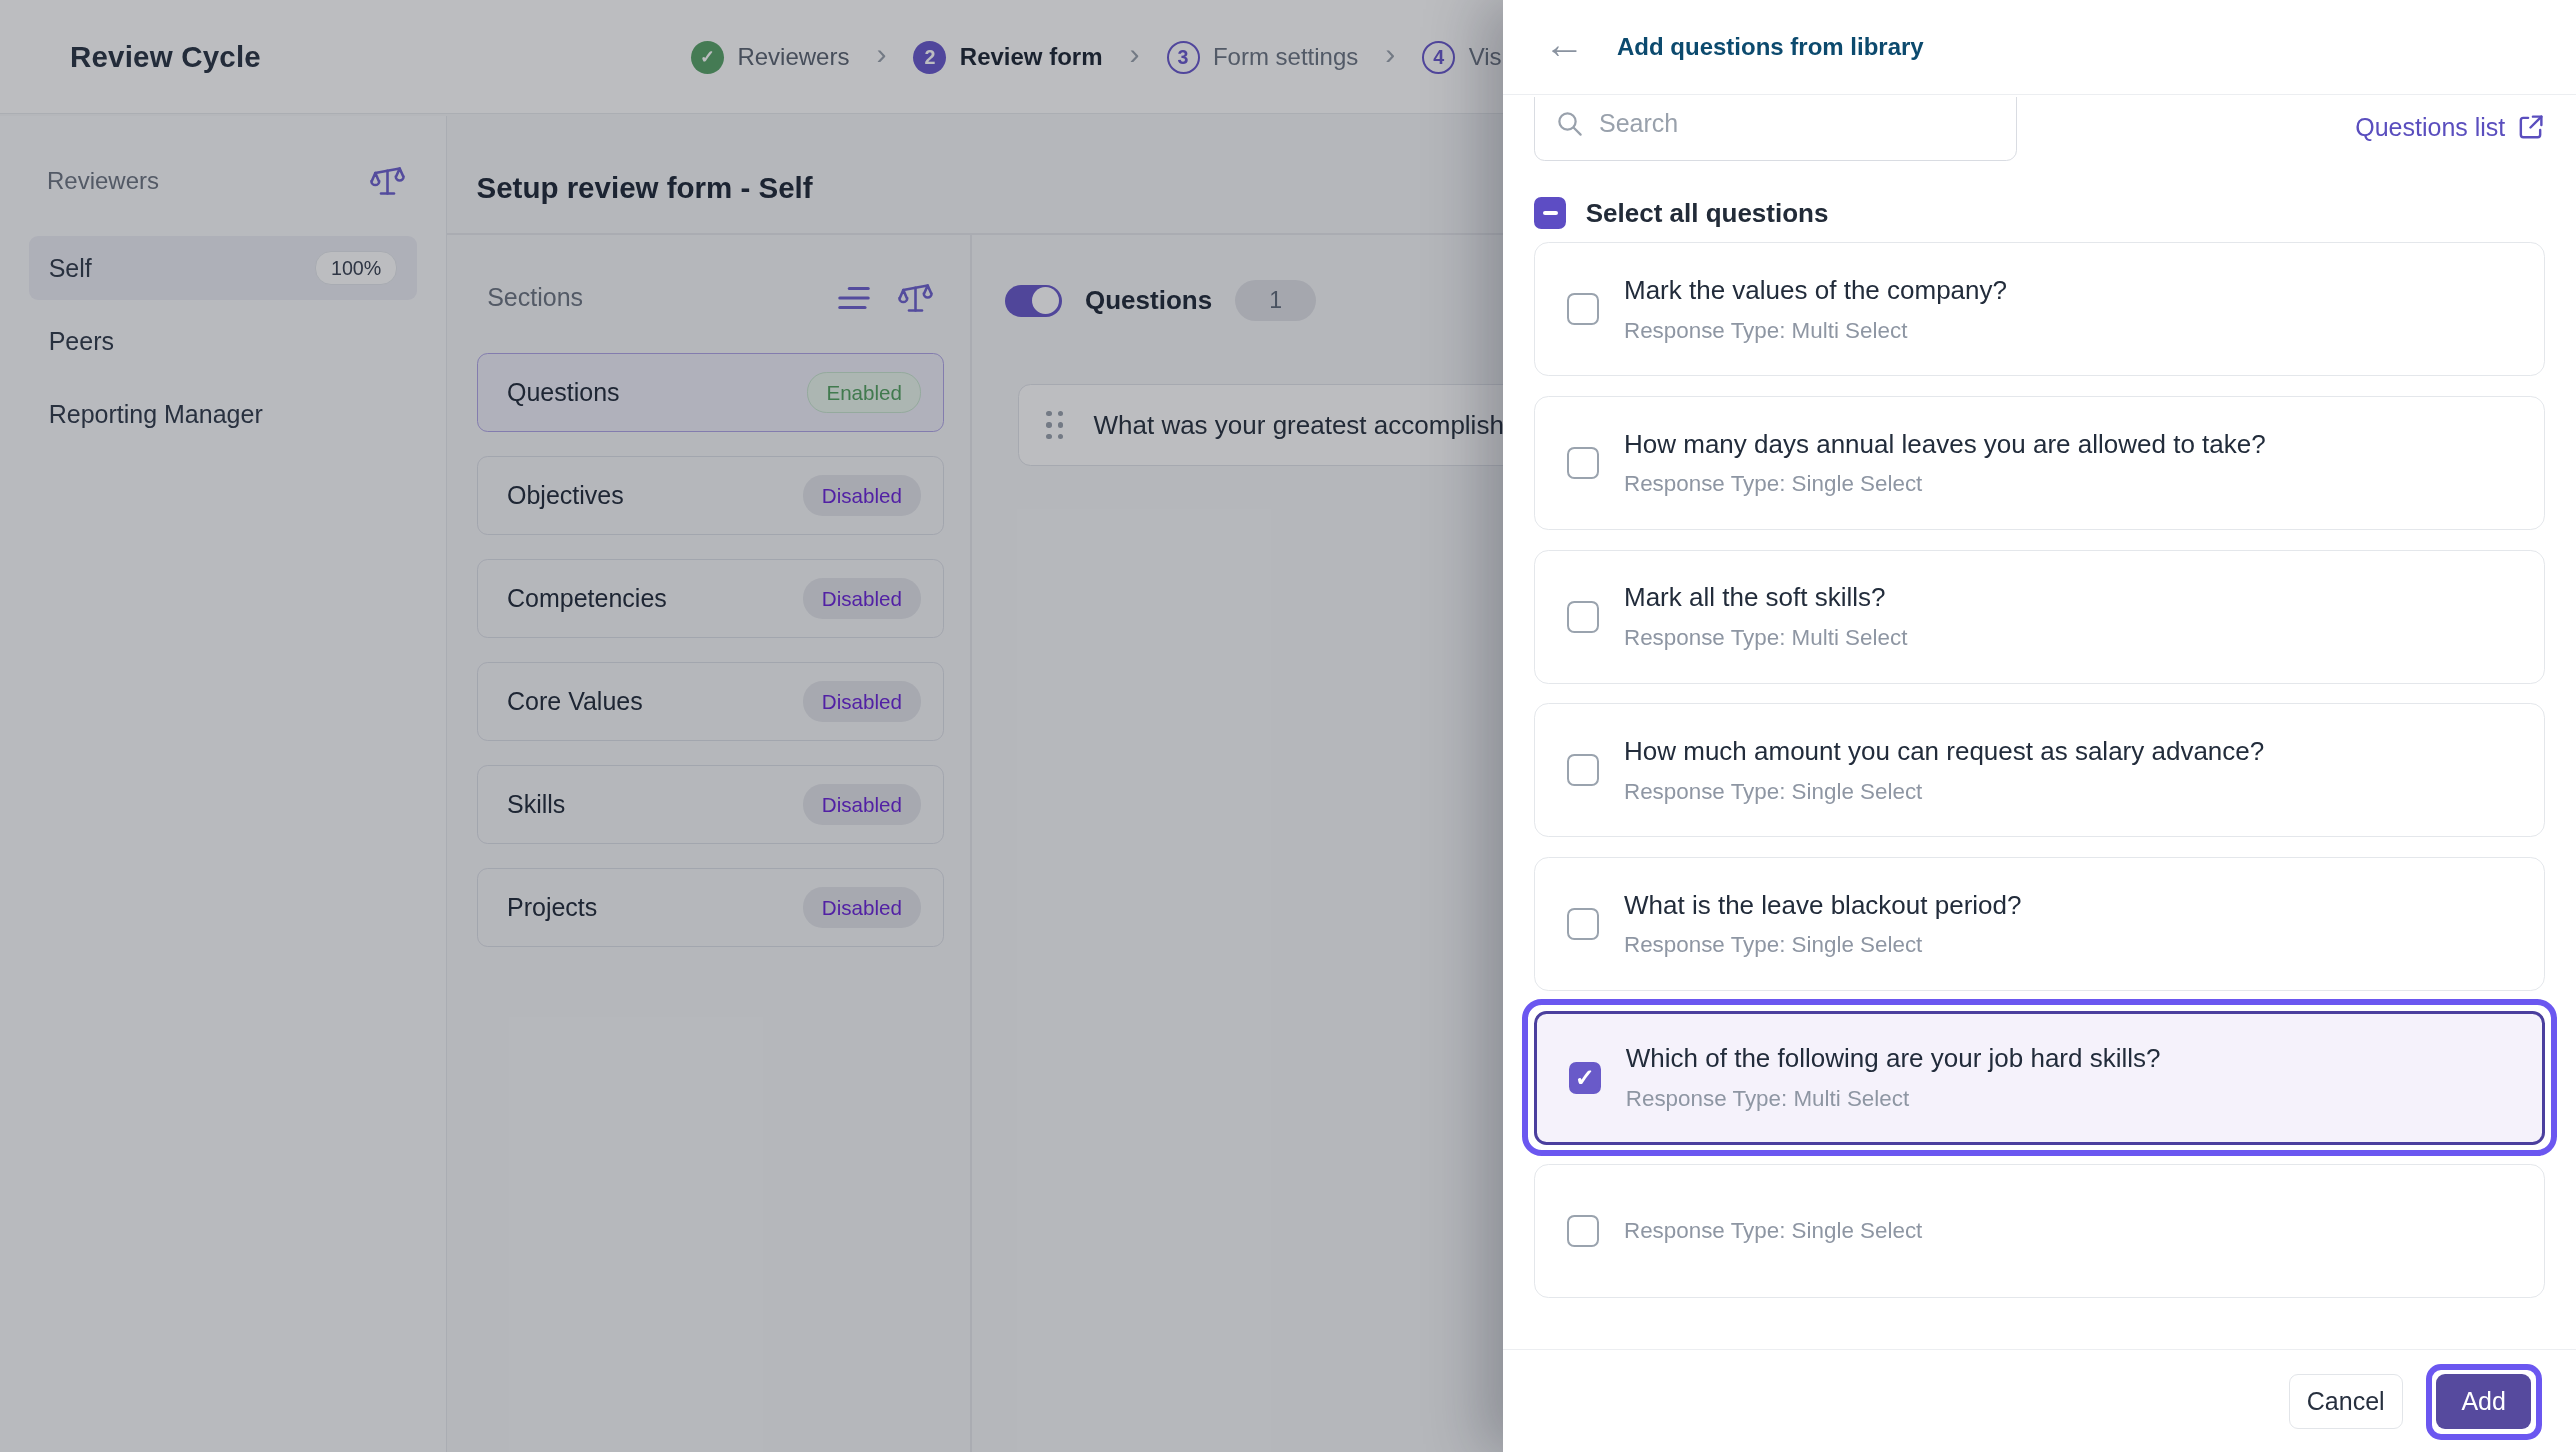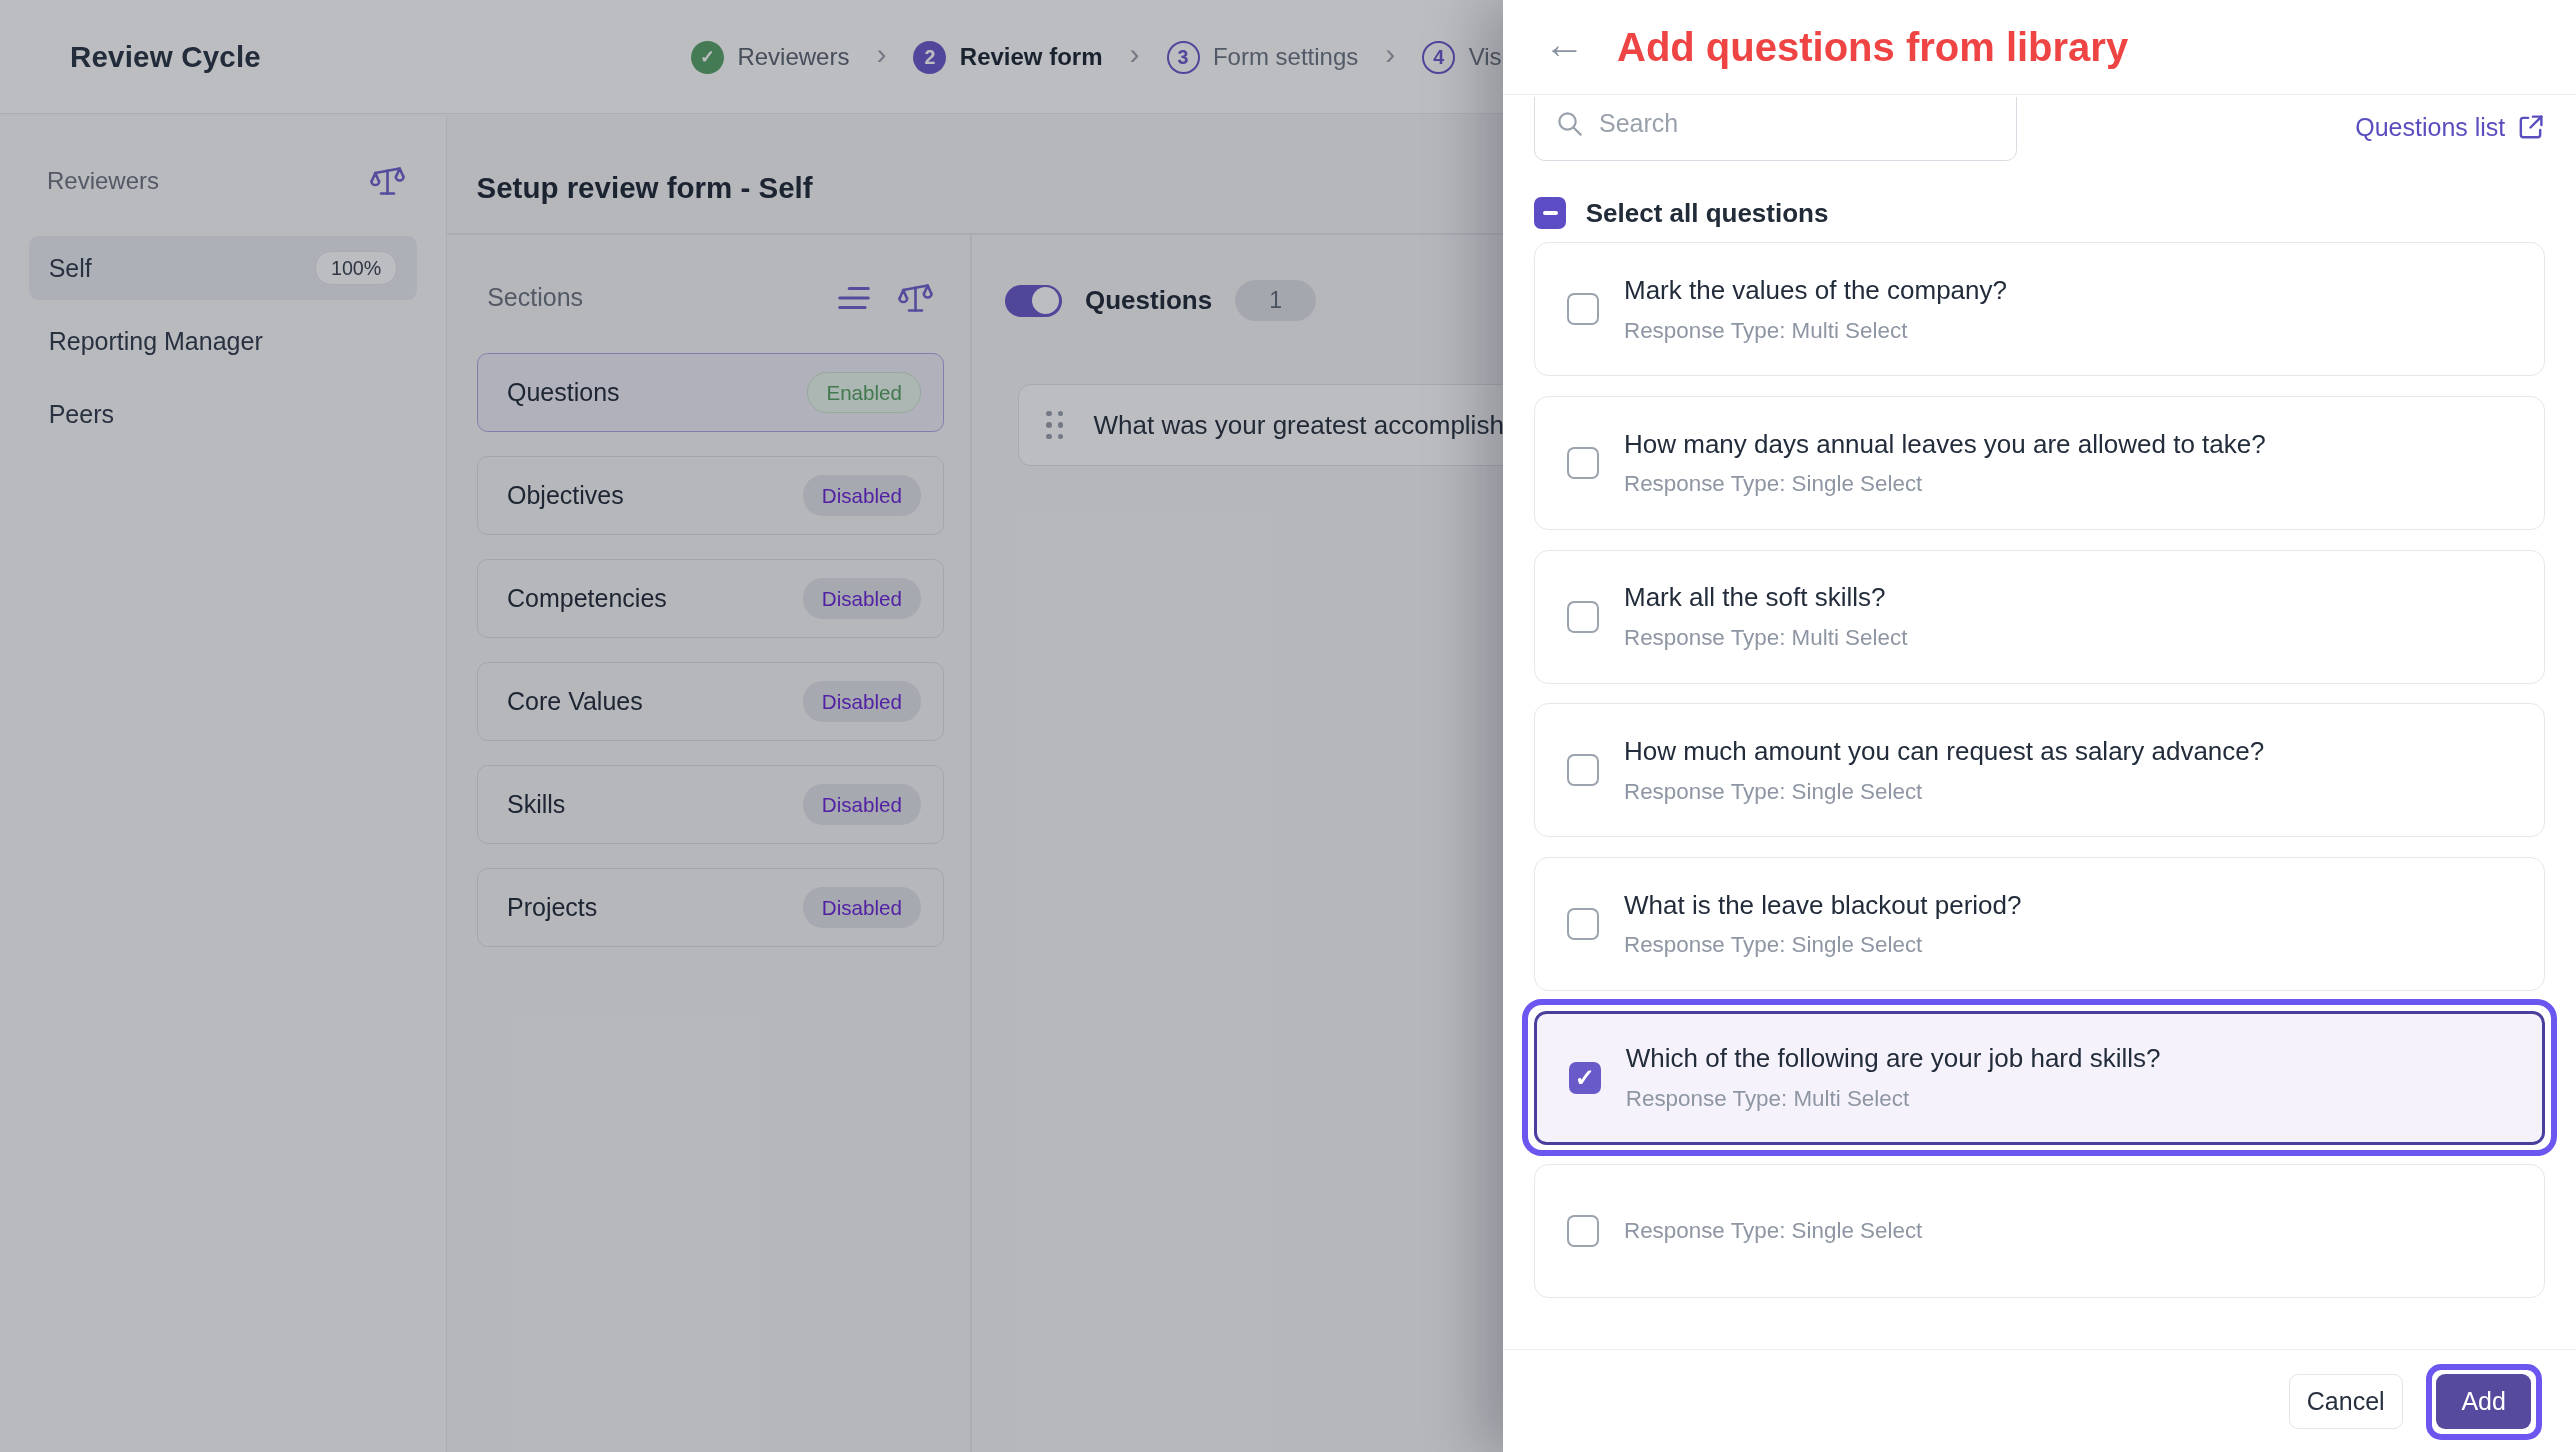--- a/index.html
+++ b/index.html
@@ -58,21 +58,21 @@
   .drag-handle { display:grid; grid-template-columns:repeat(2,5.4px); grid-auto-rows:5.4px; gap:6.3px; }
   .drag-handle i { width:5.4px; height:5.4px; border-radius:50%; background:#9aa2ad; }
   .question-item-text { font-size:26px; color:#2a3442; white-space:nowrap; }
 
   .dim-overlay { position:absolute; inset:0; background:rgba(15,19,29,0.28); z-index:5; }
 
   
   .drawer { position:absolute; top:0; right:0; width:1073px; height:1453px; background:#fff; z-index:10; box-shadow:-21.5px 0 54px rgba(20,24,40,0.25); }
   .drawer-header { height:95px; border-bottom:1.8px solid #eceef1; display:flex; align-items:center; padding-left:41px; gap:32px; }
   .back-arrow { font-size:41px; color:#8a93a0; line-height:1; cursor:pointer; transform:translateY(-2.7px); }
-  .drawer-title { font-size:40px; font-weight:600; color:#ef4444; }
+  .drawer-title { font-size:24px; font-weight:600; color:#0c4a6e; }
 
   .drawer-body { position:absolute; top:97px; bottom:104px; left:0; right:0; overflow:hidden; padding:0 31px; }
   .search-row { display:flex; justify-content:space-between; align-items:flex-start;gap:38px; }
   .search-box { margin-top:-10.7px; width:483px; height:75px; border:1.8px solid #d9dce2; border-radius:10.7px; background:#fff; display:flex; align-items:center; padding:0 19.7px; gap:14.3px; }
   .search-box svg { flex:0 0 auto; }
   .search-input { border:none; outline:none; width:100%; font-size:25px; color:#333d4d; font-family:"Liberation Sans",sans-serif; background:transparent; }
   .search-input::placeholder { color:#99a1ac; }
   .questions-list-link { margin-top:16px; display:flex; align-items:center; gap:10.7px; color:#5a4ebe; font-size:25px; cursor:pointer; }
   .select-all-row { margin-top:36px; display:flex; align-items:center; gap:19.7px; }
   .cbx { width:32px; height:32px; border-radius:7.2px; border:2.7px solid #9aa3ae; background:#fff; display:flex; align-items:center; justify-content:center; cursor:pointer; flex:0 0 auto; }
@@ -140,24 +140,24 @@
           <path d="M19.5 4.6 L17.3 9.6 M19.5 4.6 L21.7 9.6 M17.1 9.6 a2.4 2.4 0 0 0 4.8 0"></path>
         </svg>
       </span>
     </div>
     <div class="sidebar-items">
       <div class="sidebar-item selected">
         <span class="sidebar-item-label">Self</span>
         <span class="pct-badge">100%</span>
       </div>
       <div class="sidebar-item">
+        <span class="sidebar-item-label">Peers</span>
+      </div>
+      <div class="sidebar-item">
         <span class="sidebar-item-label">Reporting Manager</span>
-      </div>
-      <div class="sidebar-item">
-        <span class="sidebar-item-label">Peers</span>
       </div>
     </div>
   </div>
 
   <div class="main">
     <div class="main-title">Setup review form - Self</div>
     <div class="main-divider"></div>
     <div class="v-divider"></div>
 
     <div class="sections-col">

